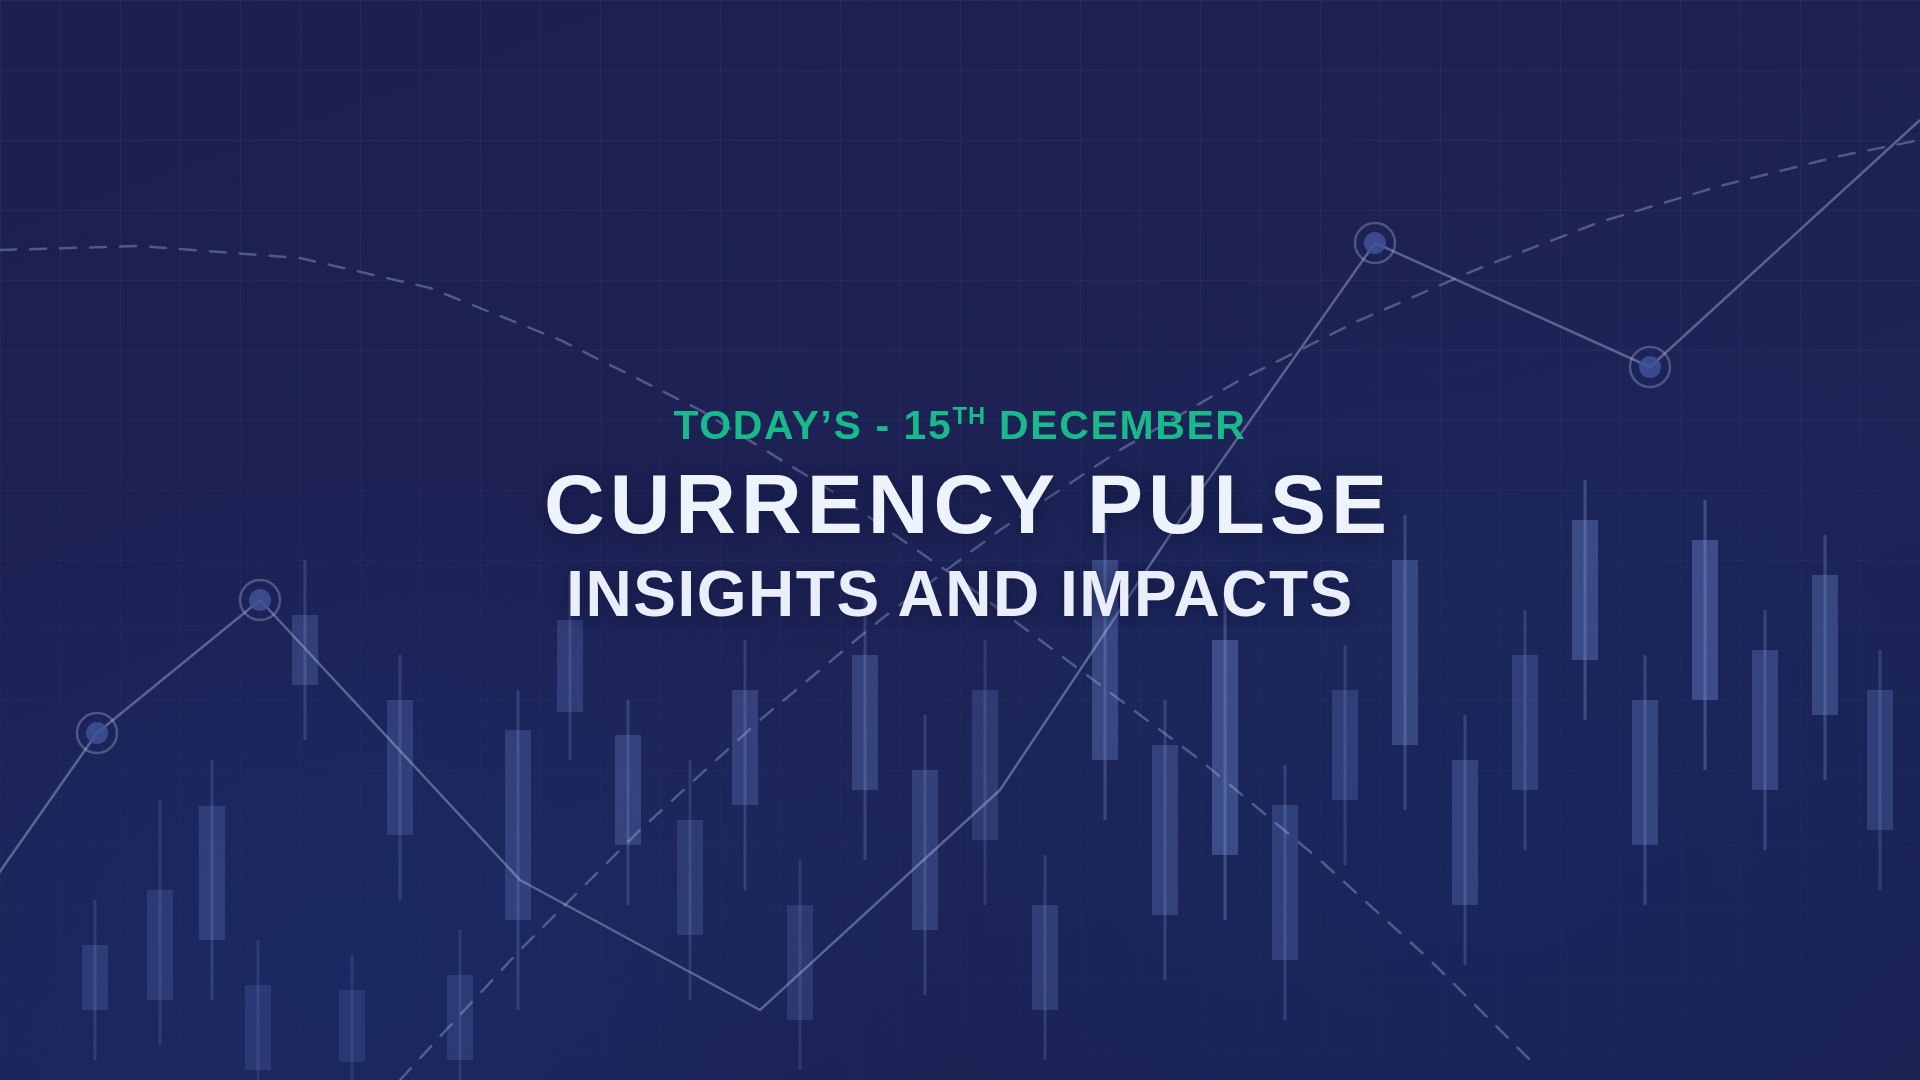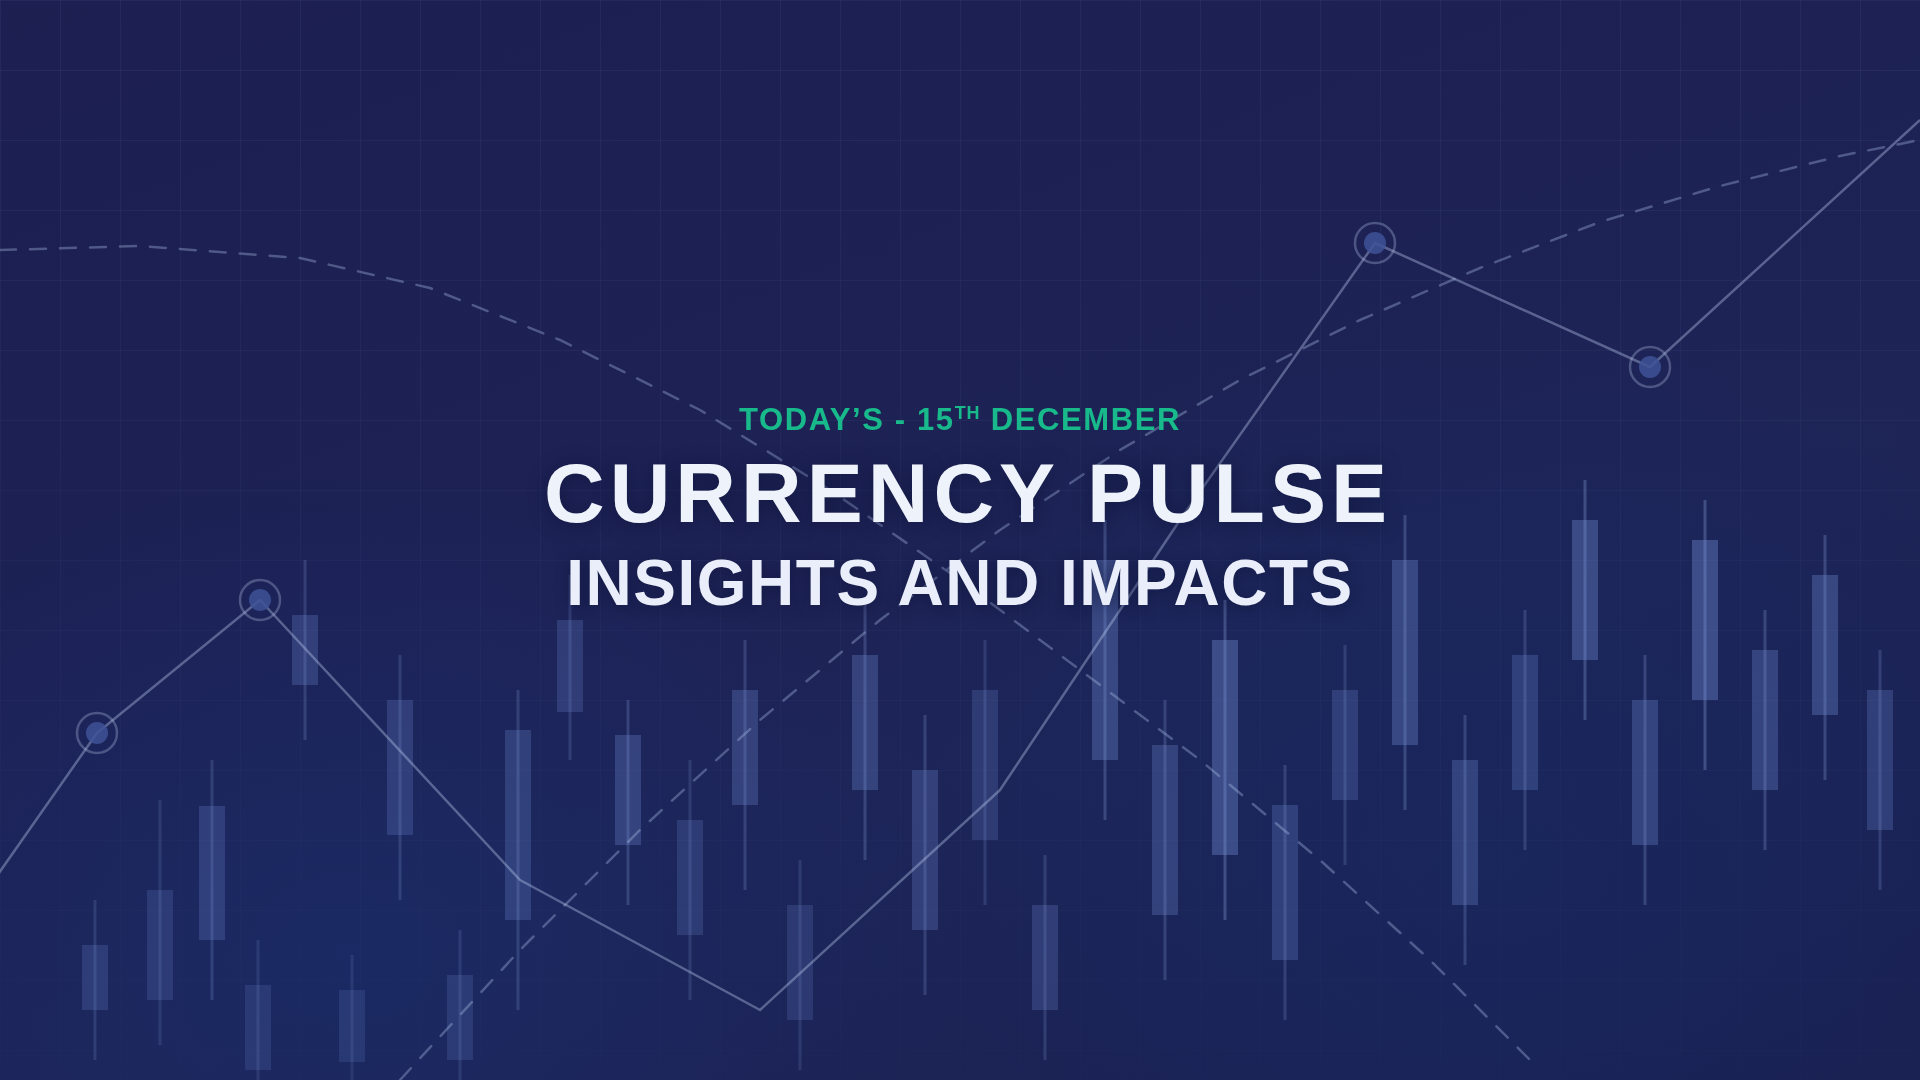--- a/index.html
+++ b/index.html
@@ -27,21 +27,21 @@
   
   #text-block {
     position:absolute;
     left:0; right:0;
     top:404px;
     text-align:center;
     z-index:30;
     pointer-events:none;
   }
   #eyebrow {
-    font-size:31px;
+    font-size:41px;
     font-weight:bold;
     letter-spacing:1.6px;
     color:#18b98a;
     line-height:1;
     margin-bottom:16px;
     white-space:nowrap;
   }
   #eyebrow sup {
     font-size:0.58em;
     vertical-align:super;

